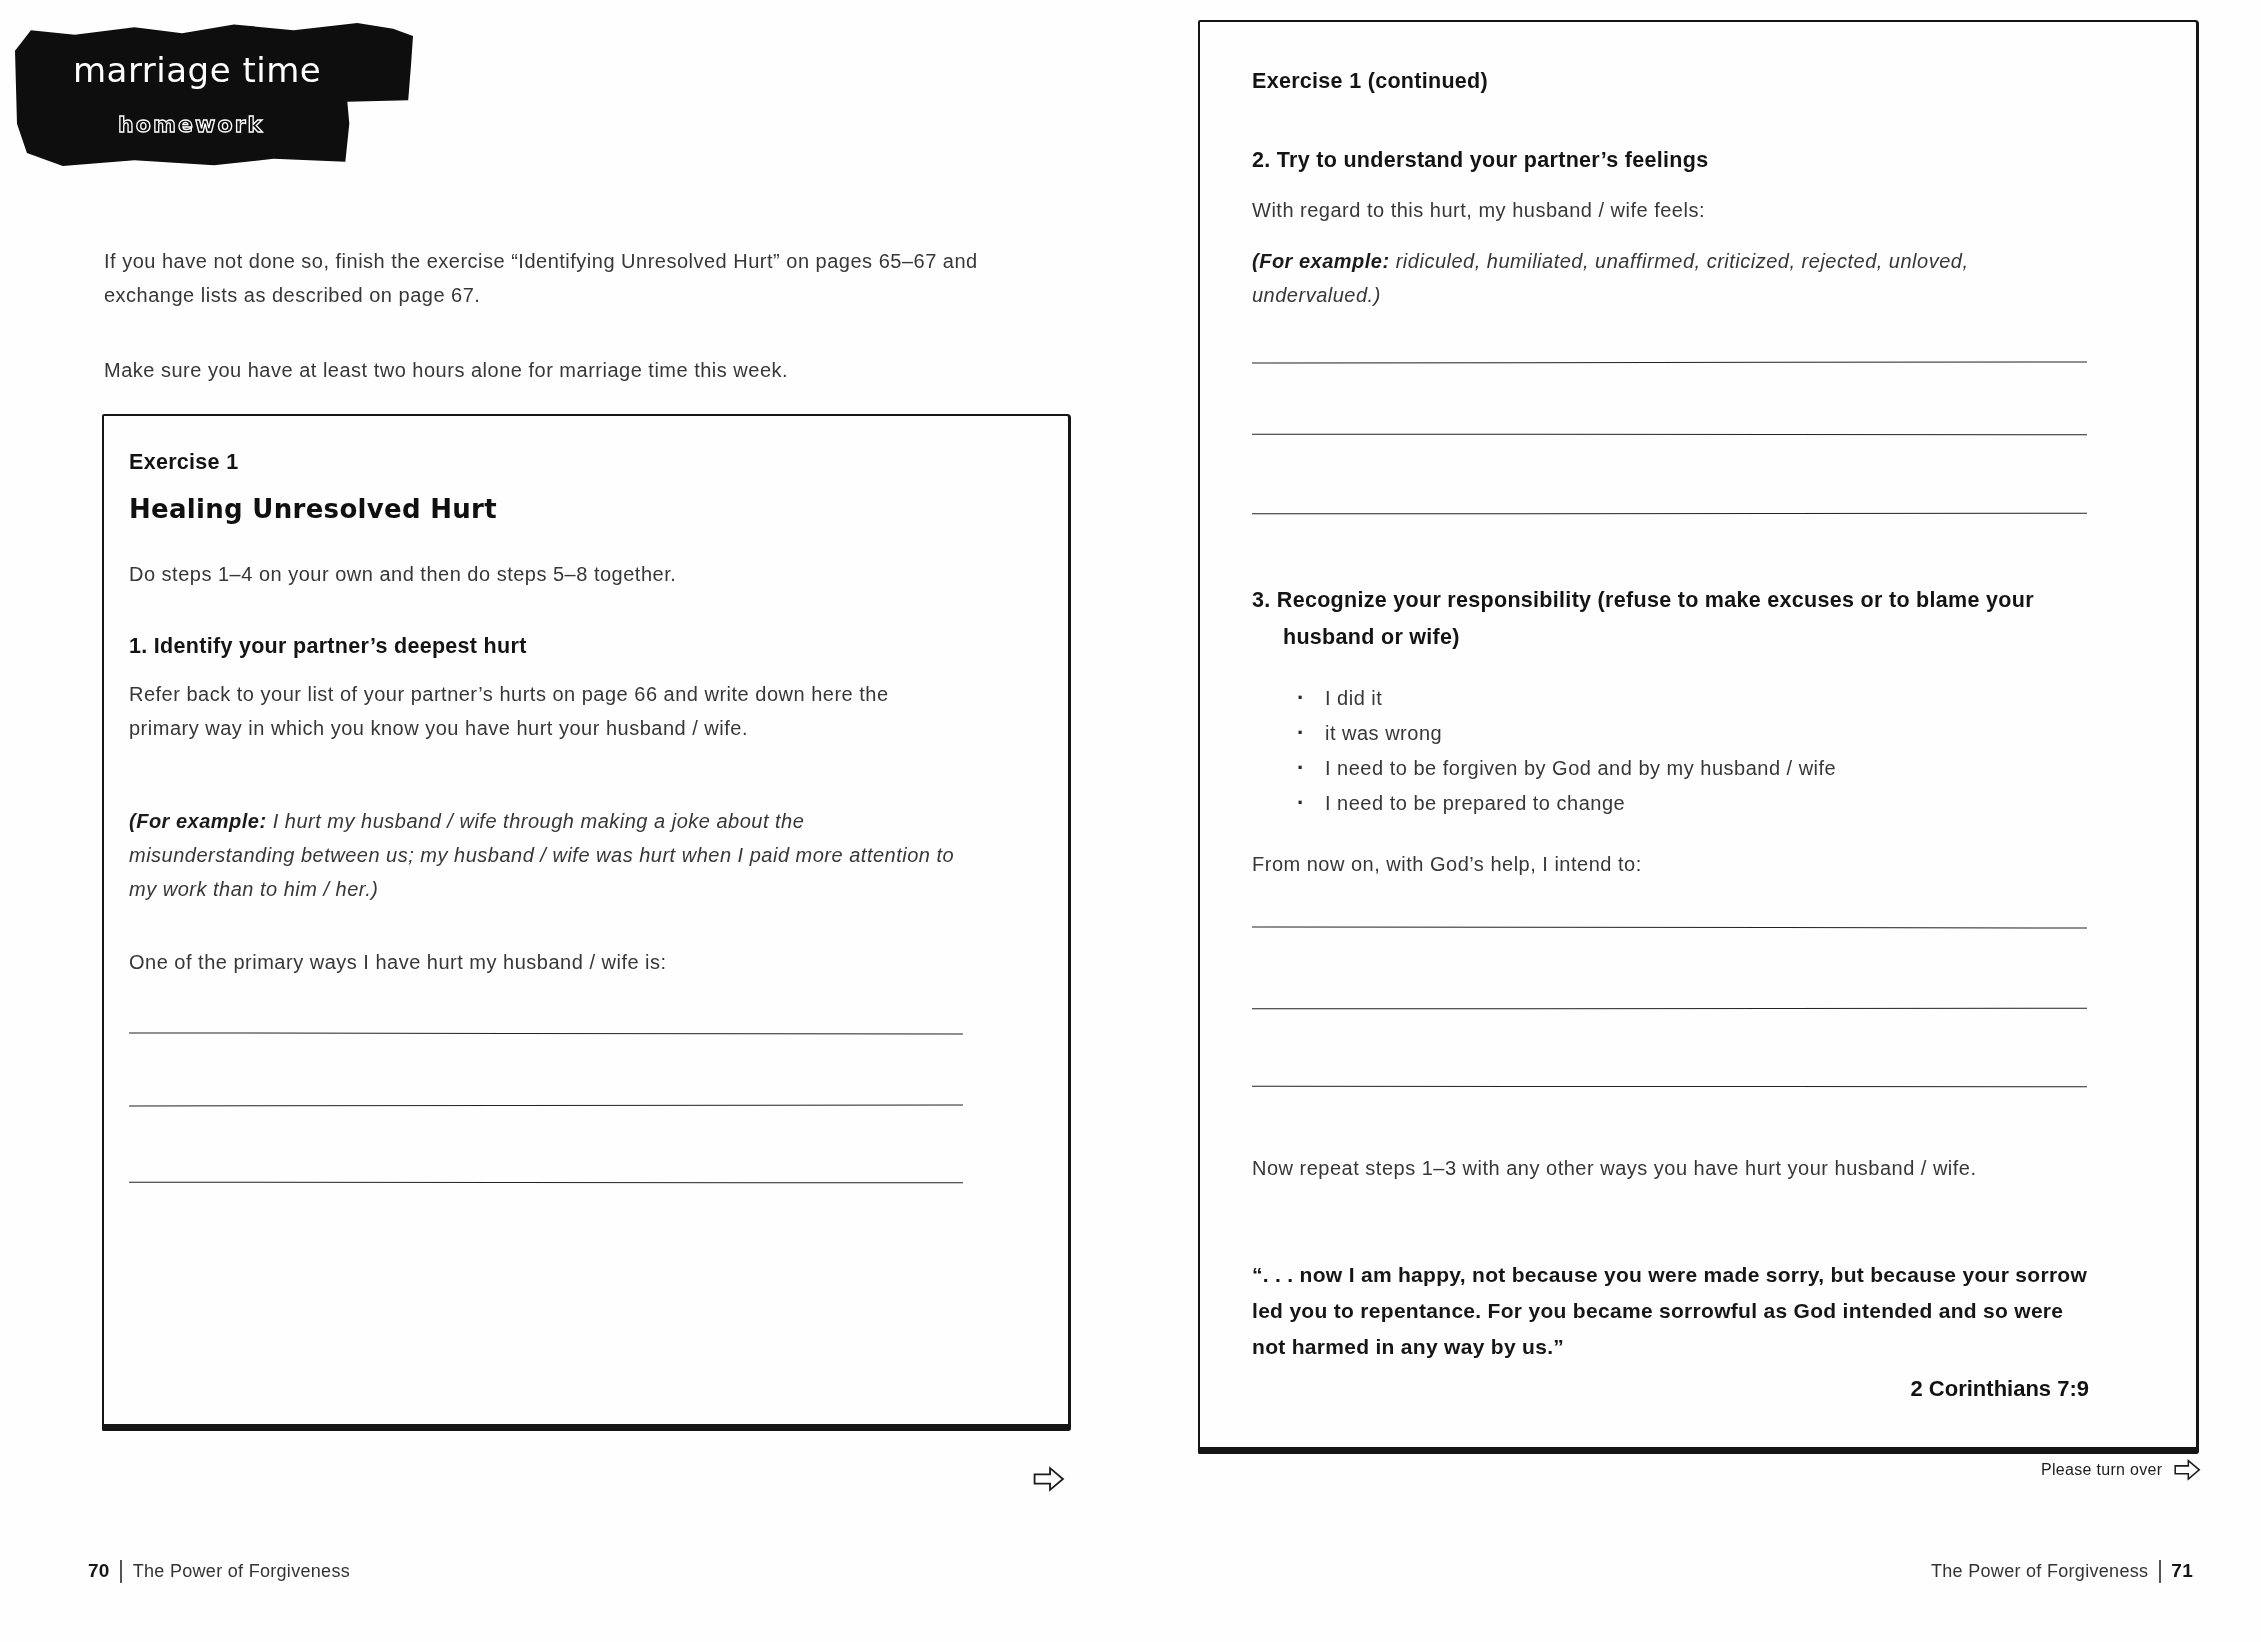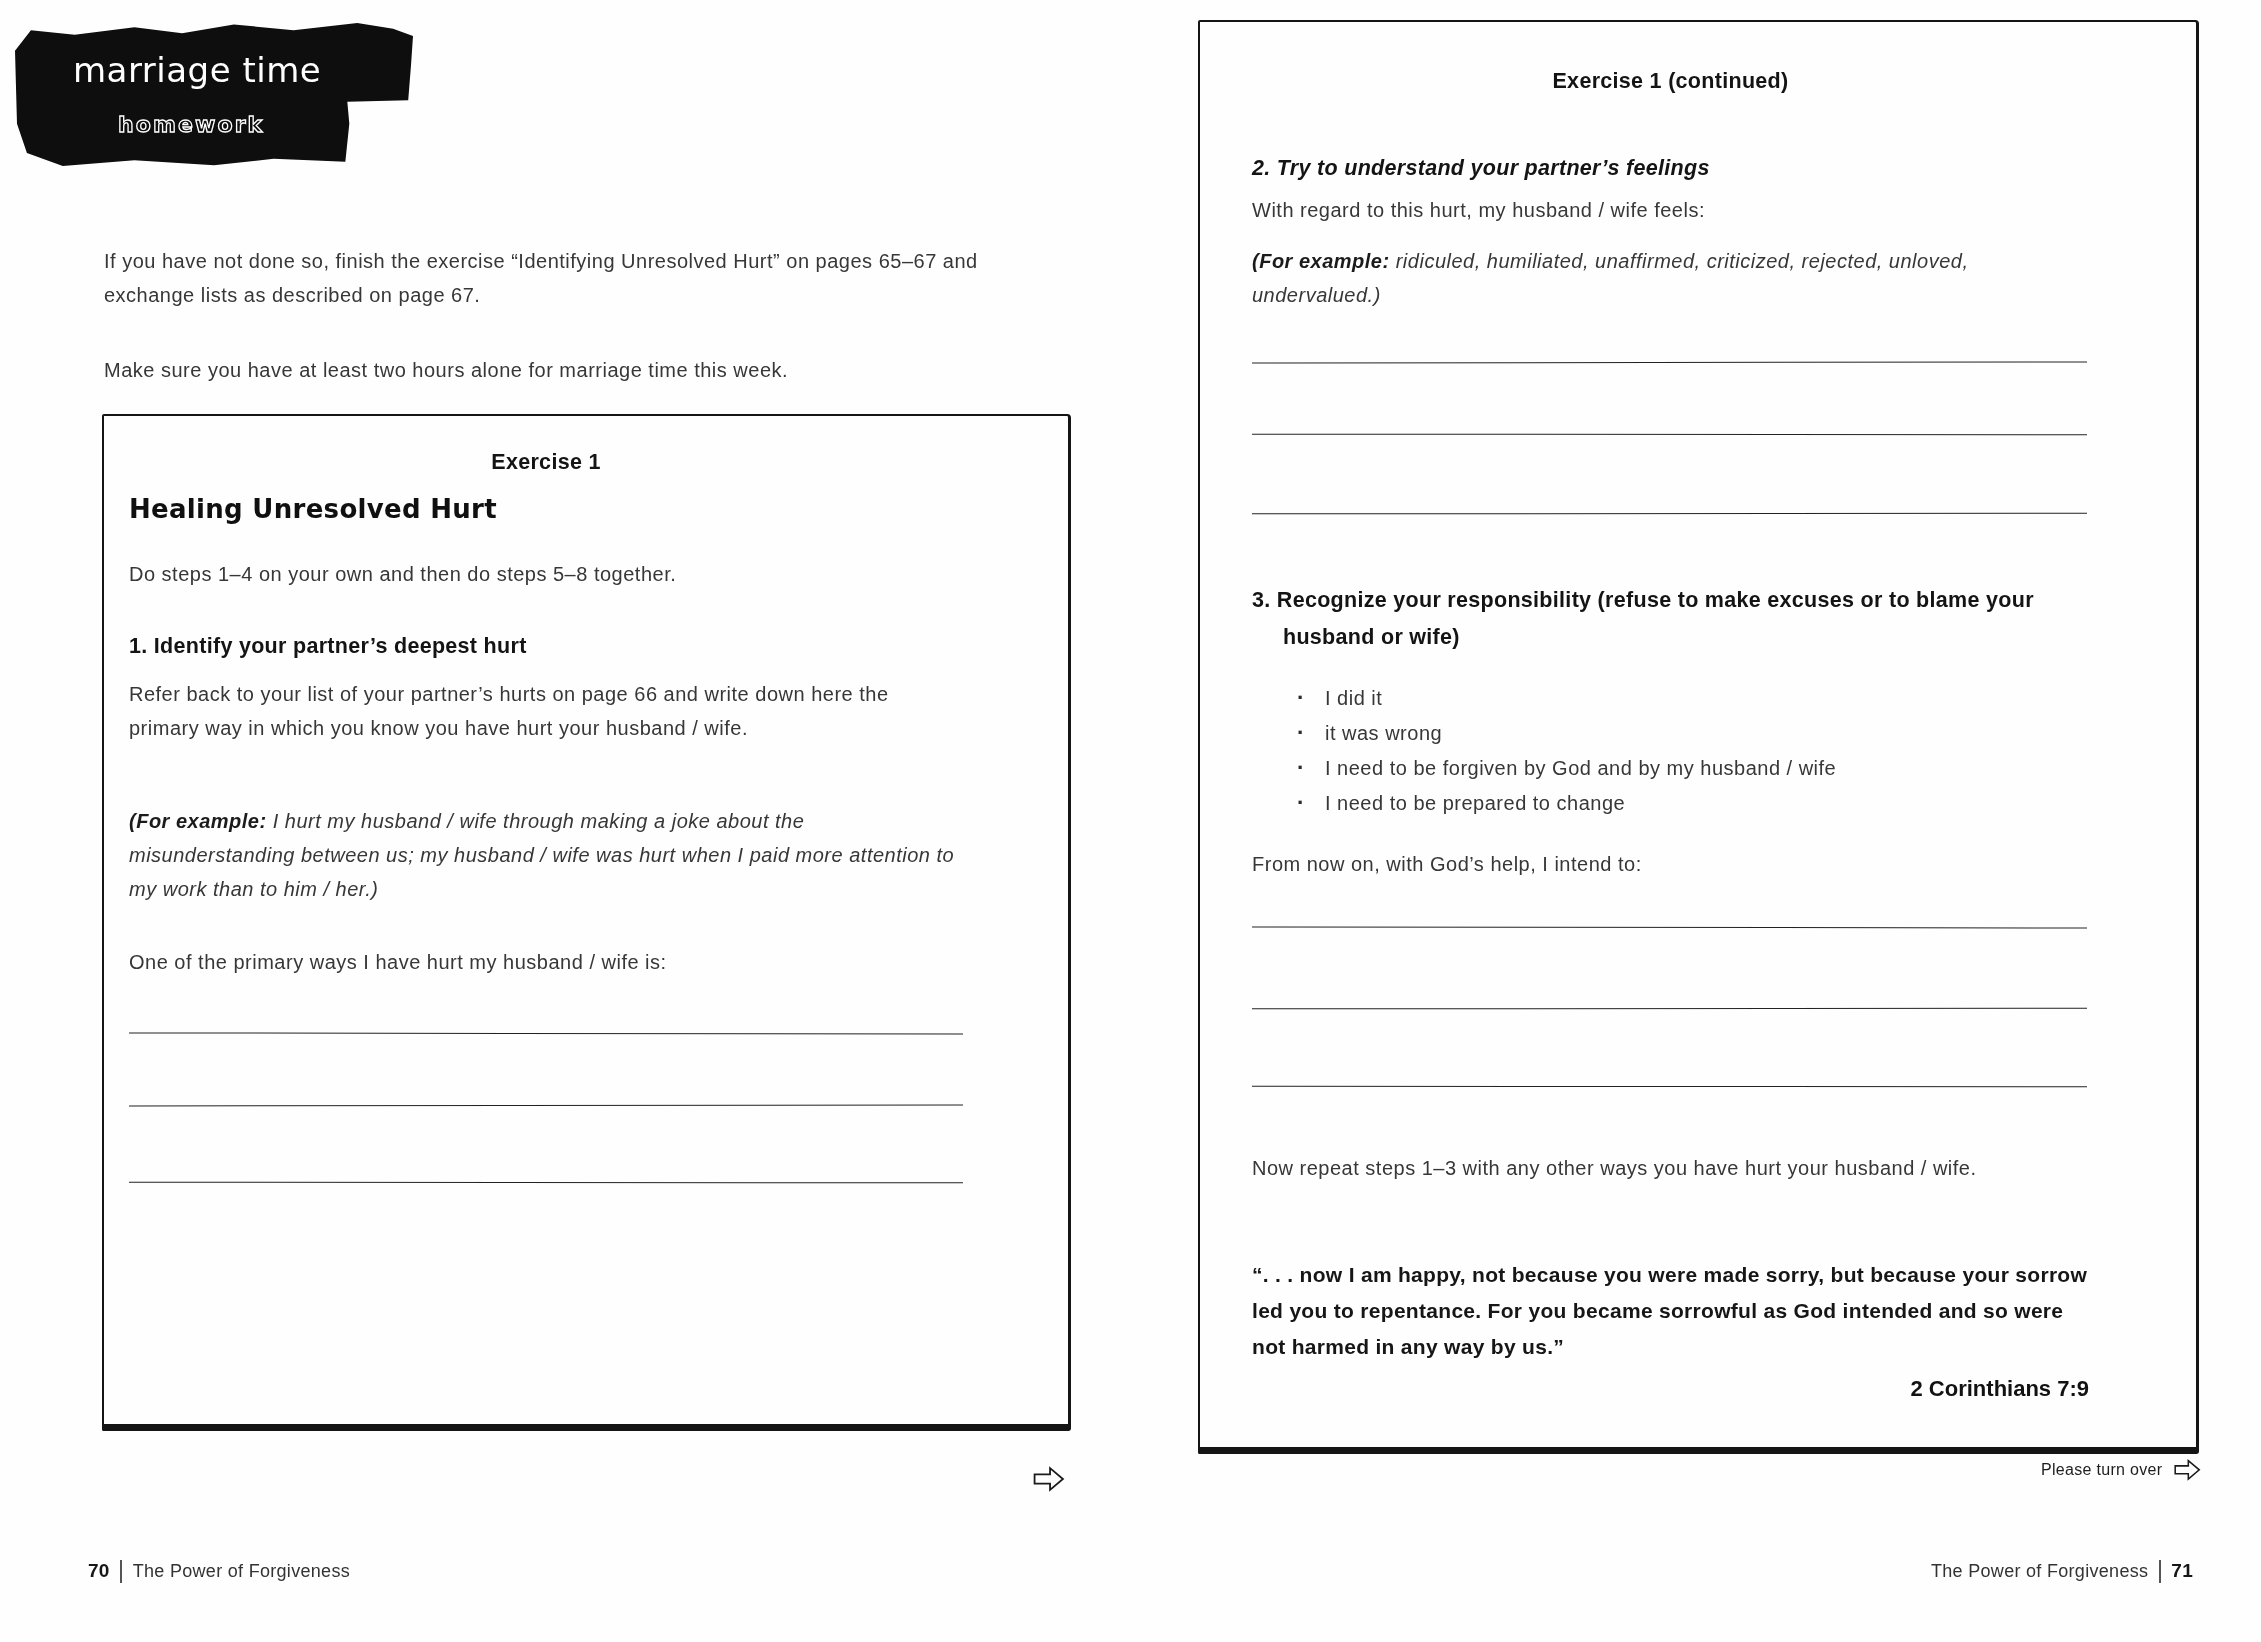--- a/index.html
+++ b/index.html
@@ -29,21 +29,21 @@
     color:#0e0e0e;
     -webkit-text-stroke:1.3px #ffffff;
     text-stroke:1.3px #ffffff;
     font-family:"DejaVu Sans","Liberation Sans",sans-serif;
     margin-left:45px;
   }
 
   
   .body-text{font-size:20px;line-height:34px;letter-spacing:0.5px;color:#373737;}
   .bold{font-weight:700;color:#161616;}
-  .kicker{font-size:21.5px;font-weight:700;color:#141414;letter-spacing:0.3px;text-align:center;}
+  .kicker{font-size:21.5px;font-weight:700;color:#141414;letter-spacing:0.3px;}
   .h-step{font-size:21.5px;font-weight:700;color:#141414;line-height:37px;letter-spacing:0.3px;}
   .box-title{font-size:26px;font-weight:700;color:#101010;letter-spacing:0.3px;
     font-family:"DejaVu Sans","Liberation Sans",sans-serif;}
   .example{font-style:italic;}
   .ex-label{font-weight:700;font-style:italic;color:#1b1b1b;margin-top:38px;}
 
   .intro{position:absolute;left:88px;width:875px;margin:16px;}
   .intro.one{top:228px;}
   .intro.two{top:337px;}
 
@@ -69,21 +69,21 @@
   .lb-kicker{top:34px;}
   .lb-title{top:78px;}
   .lb-instr{top:141px;}
   .lb-h1{top:212px;}
   .lb-body{top:261px;}
   .lb-example{top:388px;}
   .lb-prompt{top:529px;}
 
   
   .rb-kicker{top:47px;}
-  .rb-h2{top:128px;font-style:italic;}
+  .rb-h2{top:120px;}
   .rb-body{top:171px;}
   .rb-example{top:222px;}
   .rb-h3{top:560px;padding-left:31px;text-indent:-31px;}
   .rb-intent{top:825px;}
   .rb-repeat{top:1129px;}
   .rb-quote{top:1235px;font-size:21px;font-weight:700;line-height:36px;color:#161616;letter-spacing:0.3px;}
   .rb-ref{top:1354px;text-align:right;font-size:22px;font-weight:700;color:#121212;}
 
   
   .wline{

